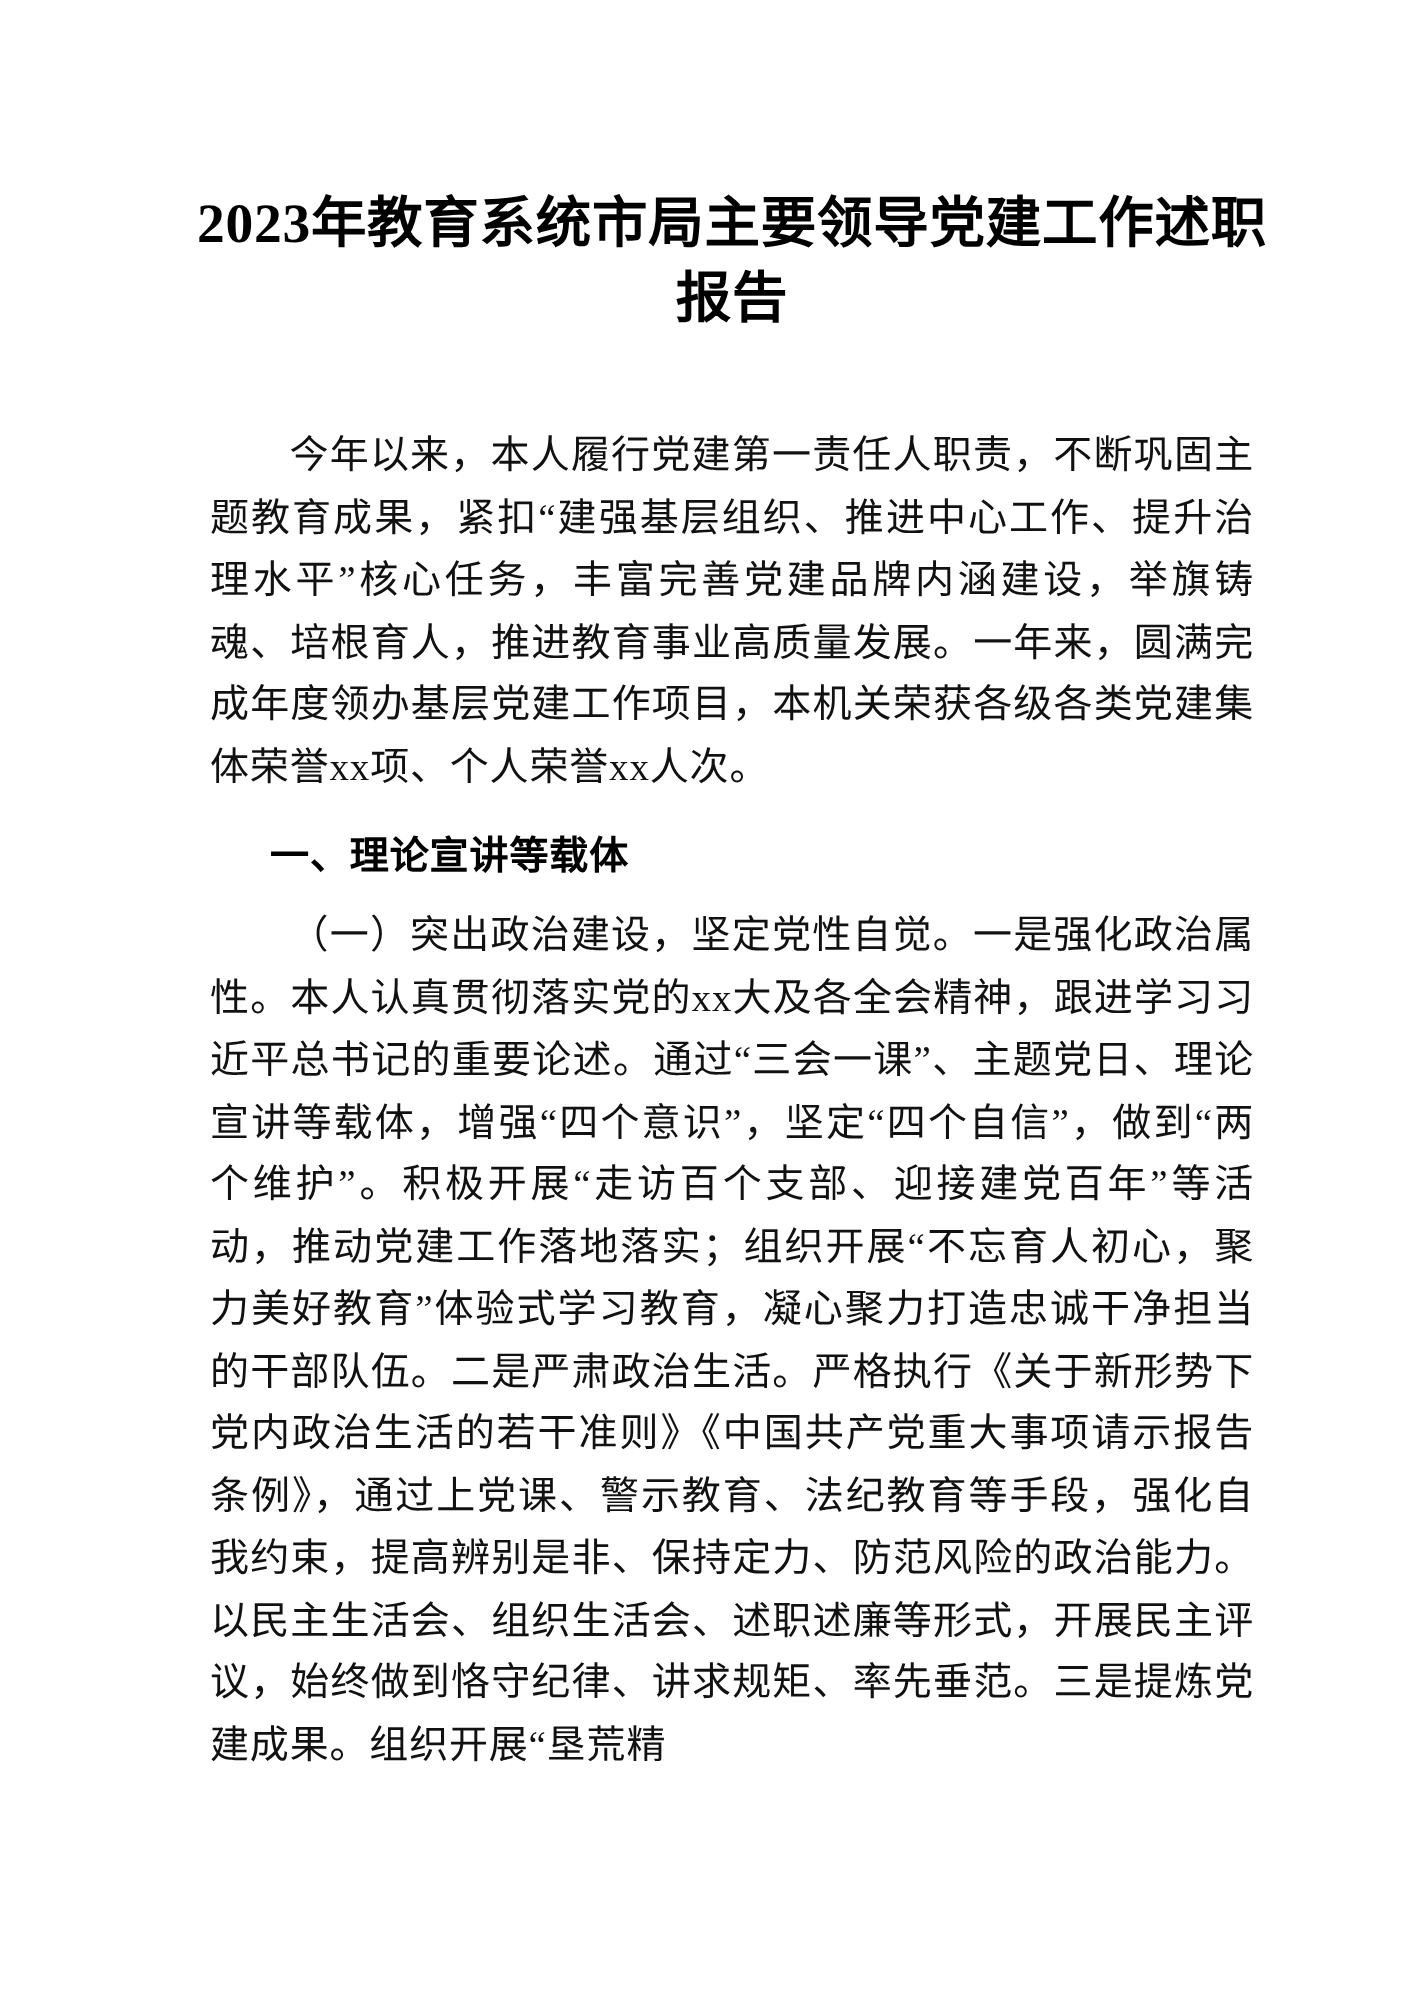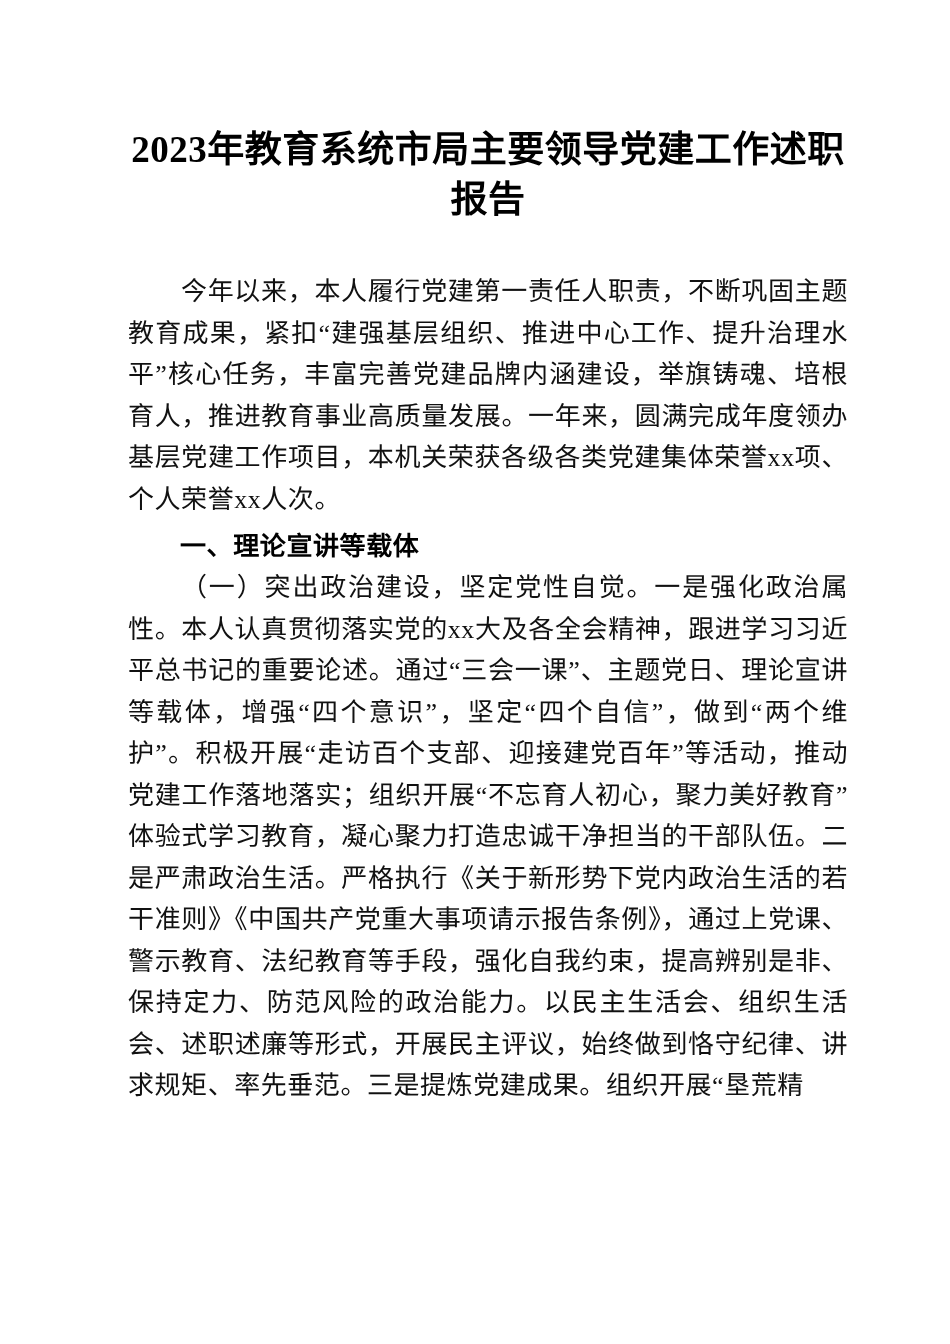--- a/index.html
+++ b/index.html
@@ -51,21 +51,21 @@
     letter-spacing: 0.6px;
     white-space: nowrap;
   }
 
   
   .para {
     font-family: "Liberation Serif", "DejaVu Serif", serif;
     font-size: 26px;
     line-height: 41.5px;
     color: #111111;
-    margin: 0;
+    margin: 12px;
     text-align: justify;
     text-justify: inter-ideograph;
     text-indent: 53px;
     letter-spacing: 0.55px;
     word-break: break-all;
     font-style: italic;
   }
 
   .para.kai {
     

